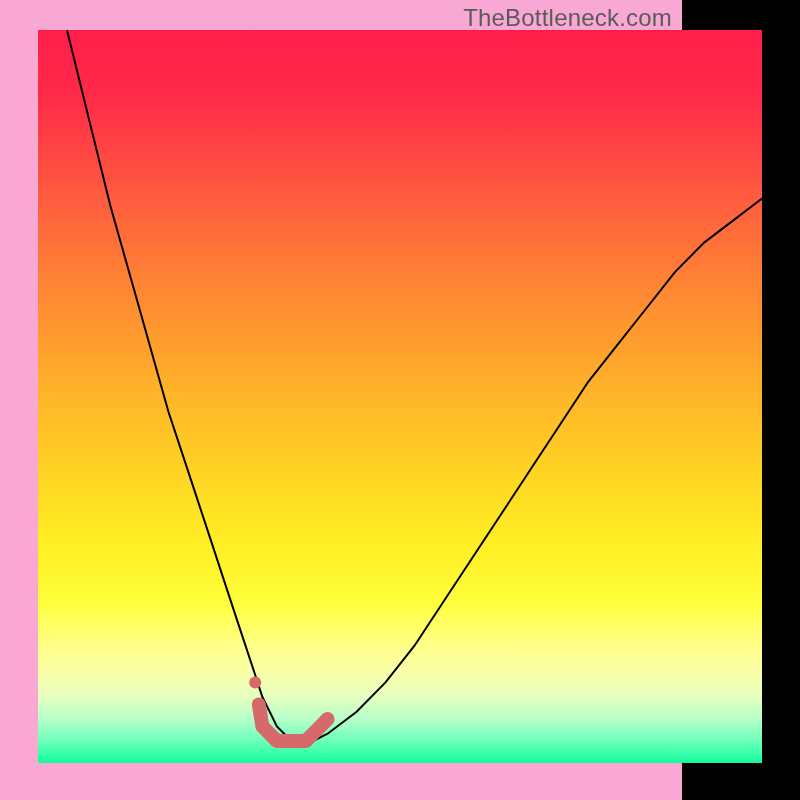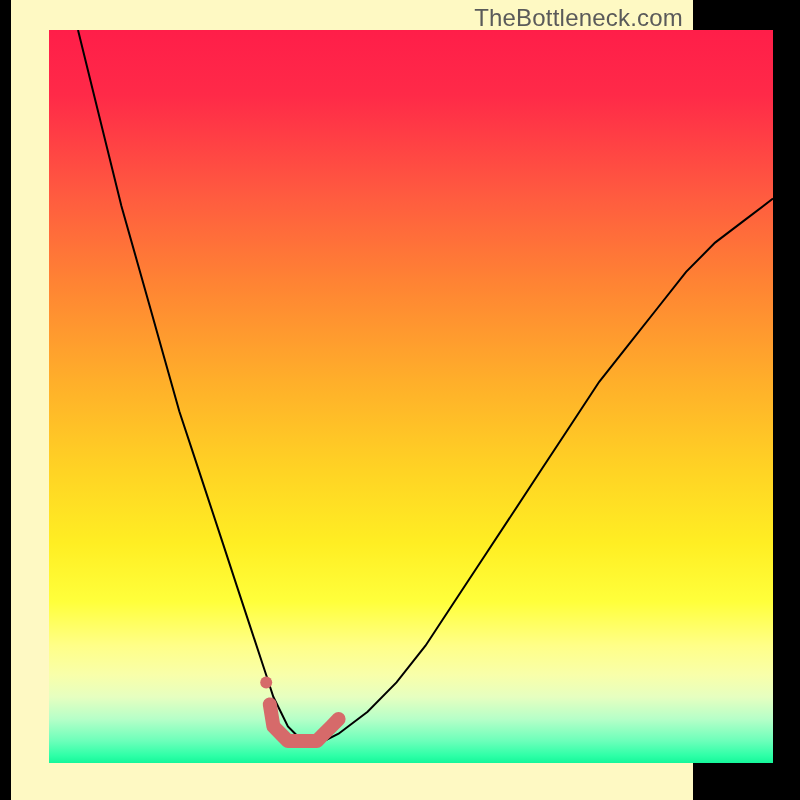--- a/index.html
+++ b/index.html
@@ -6,25 +6,25 @@
     margin: 0;
     padding: 0;
     width: 800px;
     height: 800px;
     background: #000;
     overflow: hidden;
     font-family: Arial, Helvetica, sans-serif;
   }
   .frame {
     position: absolute;
-    left: 11px;
+    left: 0;
     top: 0;
     width: 682px;
     height: 800px;
-    background: #fef9c3;
+    background: #f9a8d4;
   }
   .plot {
     position: absolute;
     left: 38px;
     top: 30px;
     width: 724px;
     height: 733px;
     background: linear-gradient(to bottom,
       #ff1e49 0%,
       #ff2a48 9%,

